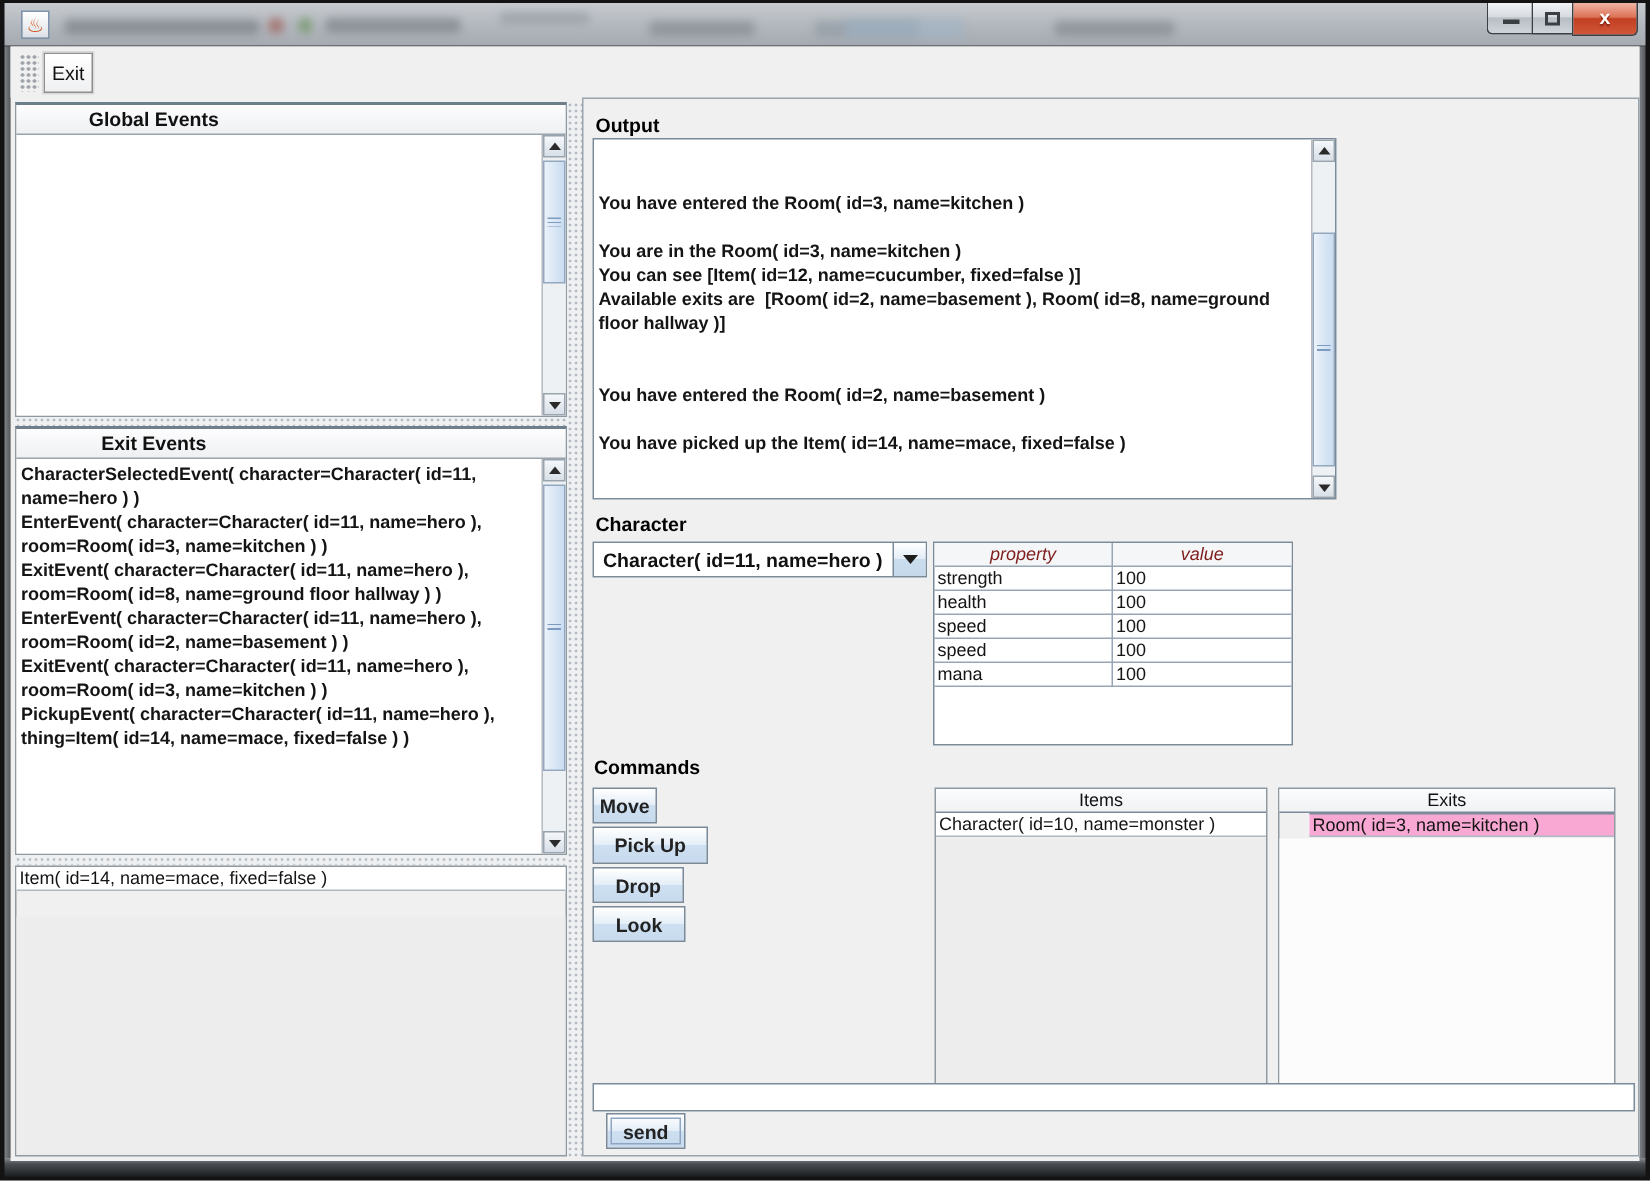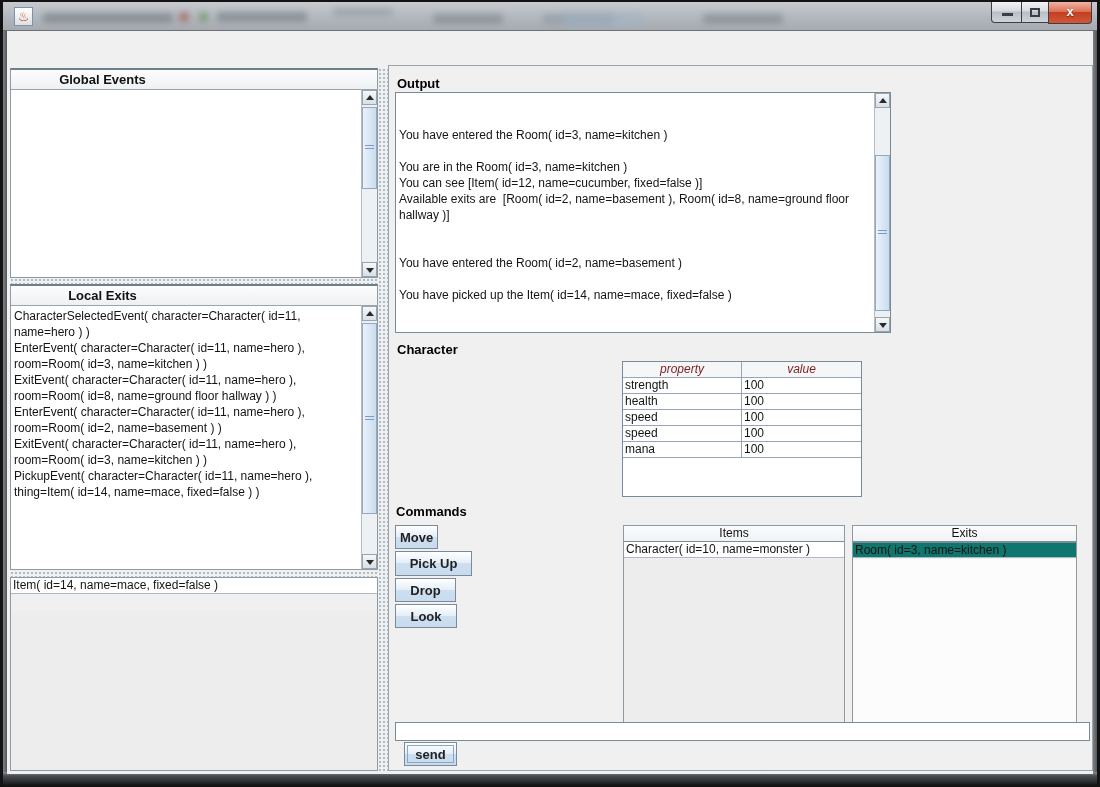--- a/index.html
+++ b/index.html
@@ -49,21 +49,21 @@
   
   .panel { position:absolute; background:#f0f0f0; border:1px solid #8f99a2; }
   .panel.events { border-top:2px solid #6e7f8c; }
   .panel-head { position:relative; height:20px;
     background:linear-gradient(#fdfdfe,#eef0f2); border-bottom:1px solid #9aa4ad; }
   .panel-head .t { position:absolute; left:0; width:50%; top:2px; text-align:center;
     font-weight:bold; font-size:13px; color:#111; }
   .panel-body { position:absolute; left:0; right:0; top:20px; bottom:0; background:#fff; }
   .txt { position:absolute; left:0; top:0; right:16px; bottom:0; overflow:hidden;
     padding:2px 16px 0 3px; font-size:12px; line-height:16px; color:#141414;
-    white-space:pre-wrap; word-wrap:break-word; }
+    white-space:pre-wrap; word-wrap:break-word;font-weight:bold; }
 
   
   .vscroll { position:absolute; right:0; top:0; bottom:0; width:16px; background:#eef1f4;
     border-left:1px solid #b6bcc2; }
   .sb-btn { position:absolute; left:0; width:15px; height:15px;
     background:linear-gradient(#f5f8fb,#d8dfe7); border:1px solid #9aa4ad; }
   .sb-up { top:0; } .sb-down { bottom:0; }
   .tri-up { display:block; width:0; height:0; margin:4px auto 0;
     border-left:4px solid transparent; border-right:4px solid transparent;
     border-bottom:5px solid #2a2a2a; }
@@ -75,21 +75,21 @@
   .sb-grip { position:absolute; left:2px; right:2px; top:50%; margin-top:-3px; height:6px;
     background:repeating-linear-gradient(#7d9bc0 0 1px,transparent 1px 3px); }
 
   
   .stable-head { height:16px; background:linear-gradient(#fbfcfd,#f0f2f4);
     border-bottom:1px solid #7a8a99; text-align:center; font-size:12px; color:#111;
     line-height:15px; }
   .stable-row { height:16px; background:#fff; border-bottom:1px solid #aeb8c2;
     font-size:12px; line-height:15px; color:#141414; padding-left:2px;
     white-space:nowrap; overflow:hidden; }
-  .stable-row.selected { background:#0f766e; border-top:1px solid #7a8a99; }
+  .stable-row.selected { background:#f9a8d4; border-top:1px solid #7a8a99;margin-left:20px; }
 
   
   .rpanel { position:absolute; left:381px; top:34px; width:705px; height:706px;
     border:1px solid #9aa4ad; background:#f0f0f0; }
   .rlabel { position:absolute; font-weight:bold; font-size:13px; color:#000000; }
 
   .scrollpane { position:absolute; background:#fff; border:1px solid #7a8a99; }
 
   .combo { position:absolute; left:388px; top:330px; width:223px; height:24px;
     background:#fff; border:1px solid #7a8a99; }
@@ -163,20 +163,24 @@
         <span class="glyph-close">x</span>
       </div>
   </div>
 </div>
 <div class="side-frame left"></div>
 <div class="side-frame right"></div>
 <div class="bottom-frame"></div>
 
 <div class="client">
 
+  <div class="toolbar">
+    <div class="grip"></div>
+    <button class="exit-btn">Exit</button>
+  </div>
 
   <div class="panel events" style="left:3px;top:37px;width:368px;height:210px;">
     <div class="panel-head">
       <span class="t">Global Events</span>
     </div>
     <div class="panel-body">
       <div class="txt"></div>
       <div class="vscroll">
         <div class="sb-btn sb-up">
             <i class="tri-up"></i>
@@ -188,21 +192,21 @@
             <span class="sb-grip"></span>
           </div>
       </div>
     </div>
   </div>
 
   <div class="divider-h" style="top:247px;"></div>
 
   <div class="panel events" style="left:3px;top:253px;width:368px;height:286px;">
     <div class="panel-head">
-      <span class="t">Local Exits</span>
+      <span class="t">Exit Events</span>
     </div>
     <div class="panel-body">
       <div class="txt">CharacterSelectedEvent( character=Character( id=11, name=hero ) )
 EnterEvent( character=Character( id=11, name=hero ), room=Room( id=3, name=kitchen ) )
 ExitEvent( character=Character( id=11, name=hero ), room=Room( id=8, name=ground floor hallway ) )
 EnterEvent( character=Character( id=11, name=hero ), room=Room( id=2, name=basement ) )
 ExitEvent( character=Character( id=11, name=hero ), room=Room( id=3, name=kitchen ) )
 PickupEvent( character=Character( id=11, name=hero ), thing=Item( id=14, name=mace, fixed=false ) )</div>
       <div class="vscroll">
         <div class="sb-btn sb-up">
@@ -250,20 +254,26 @@
       <div class="sb-btn sb-down">
           <i class="tri-down"></i>
         </div>
       <div class="sb-thumb" style="top:62px;height:156px;">
           <span class="sb-grip"></span>
         </div>
     </div>
   </div>
 
   <span class="rlabel" style="left:390px;top:311px;">Character</span>
+  <div class="combo">
+    <span class="combo-text">Character( id=11, name=hero )</span>
+    <span class="combo-btn">
+        <i></i>
+      </span>
+  </div>
 
   <div class="ptable">
     <div class="prow phead">
       <div class="pc1">property</div>
       <div class="pc2">value</div>
     </div>
     <div class="prow">
       <div class="pc1">strength</div>
       <div class="pc2">100</div>
     </div>

